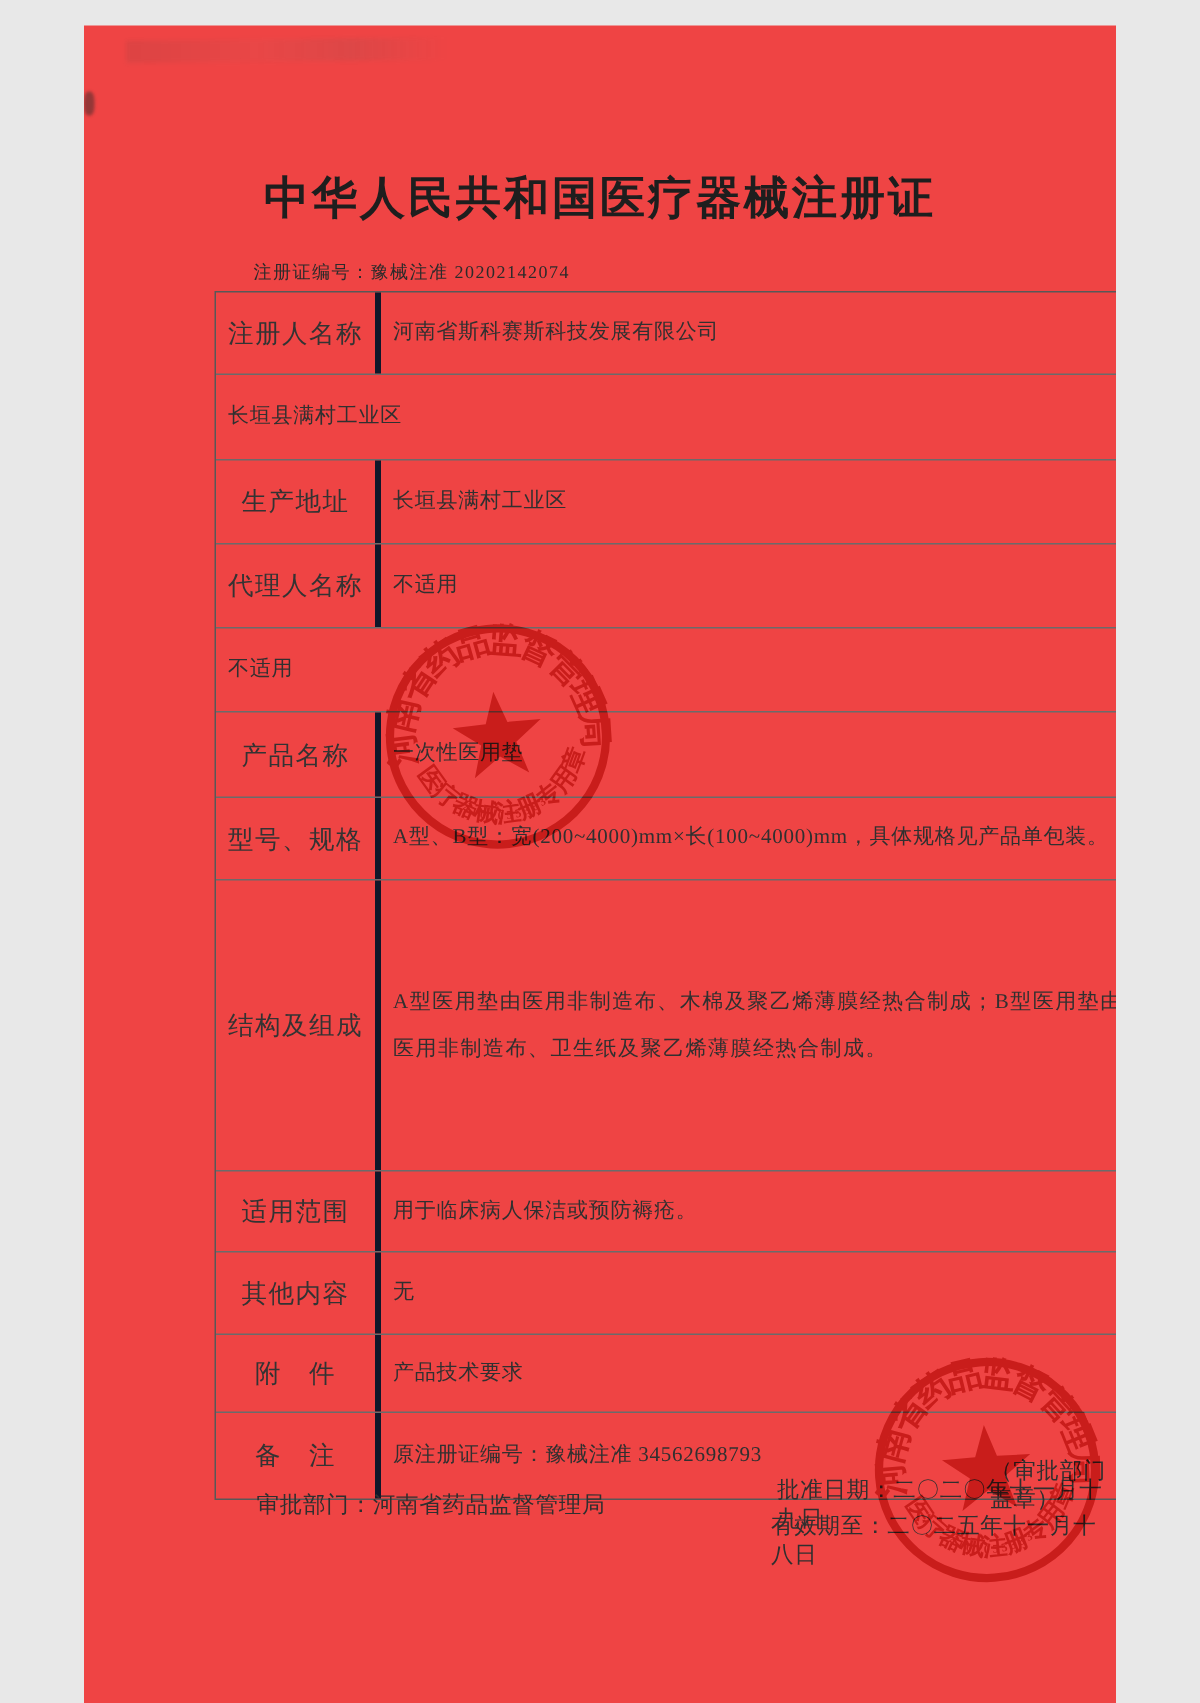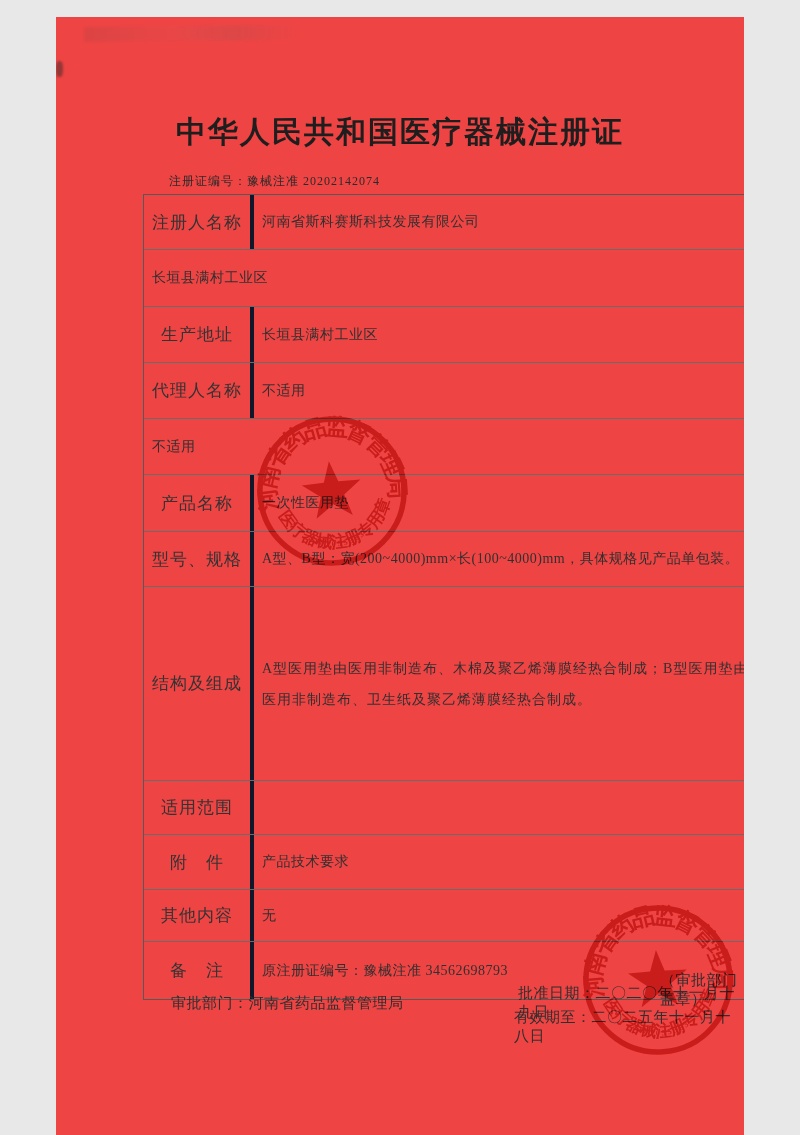--- a/index.html
+++ b/index.html
@@ -121,28 +121,29 @@
     <div class="row">
       <div class="cell label">型号、规格</div>
       <div class="cell value">A型、B型：宽(200~4000)mm×长(100~4000)mm，具体规格见产品单包装。</div>
     </div>
     <div class="row">
       <div class="cell label">结构及组成</div>
       <div class="cell value">A型医用垫由医用非制造布、木棉及聚乙烯薄膜经热合制成；B型医用垫由医用非制造布、卫生纸及聚乙烯薄膜经热合制成。</div>
     </div>
     <div class="row">
       <div class="cell label">适用范围</div>
+      <div class="cell value">用于临床病人保洁或预防褥疮。</div>
+    </div>
+    <div class="row">
+      <div class="cell label">其他内容</div>
+      <div class="cell value">无</div>
     </div>
     <div class="row">
       <div class="cell label">附　件</div>
       <div class="cell value">产品技术要求</div>
-    </div>
-    <div class="row">
-      <div class="cell label">其他内容</div>
-      <div class="cell value">无</div>
     </div>
     <div class="row">
       <div class="cell label">备　注</div>
       <div class="cell value">原注册证编号：豫械注准 34562698793</div>
     </div>
   </div>
 
   <div class="footer-item f-dept">审批部门：河南省药品监督管理局</div>
   <div class="footer-item f-date">批准日期：二〇二〇年十一月十九日</div>
   <div class="footer-item f-valid">有效期至：二〇二五年十一月十八日</div>

